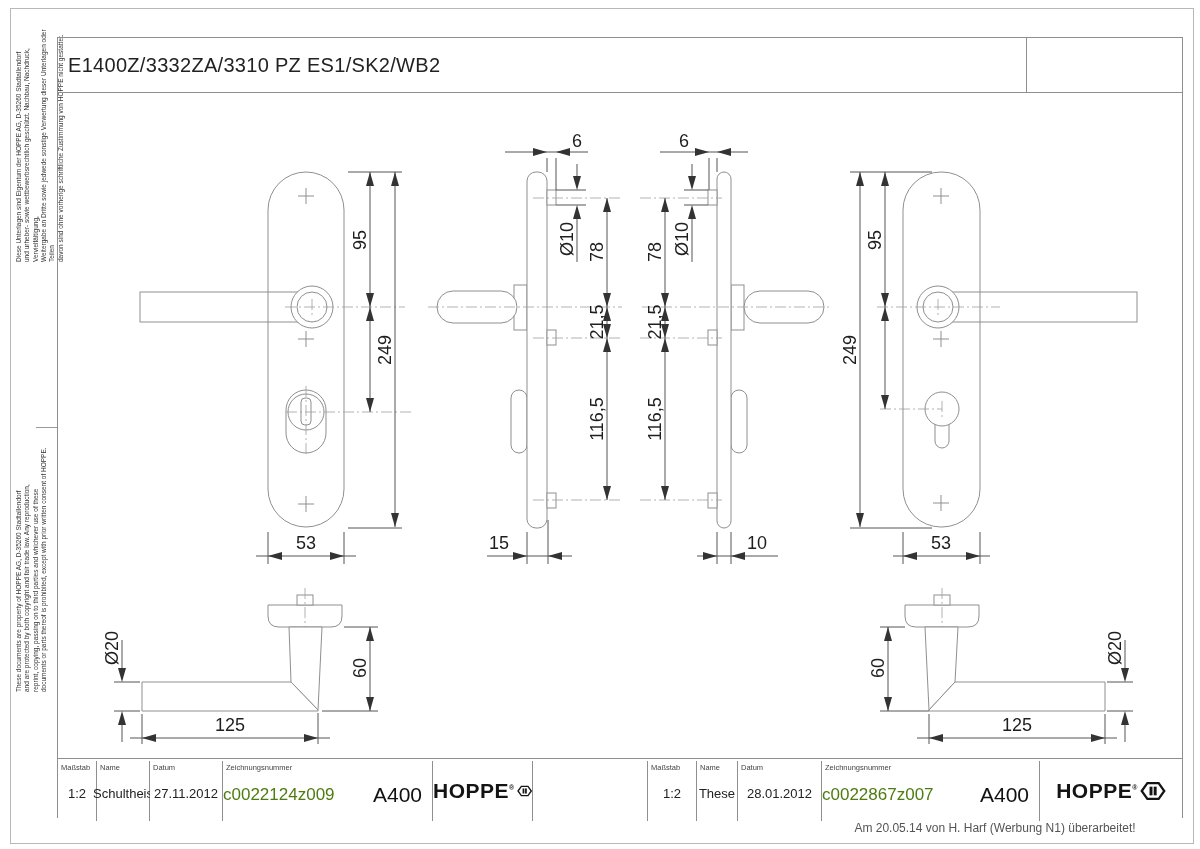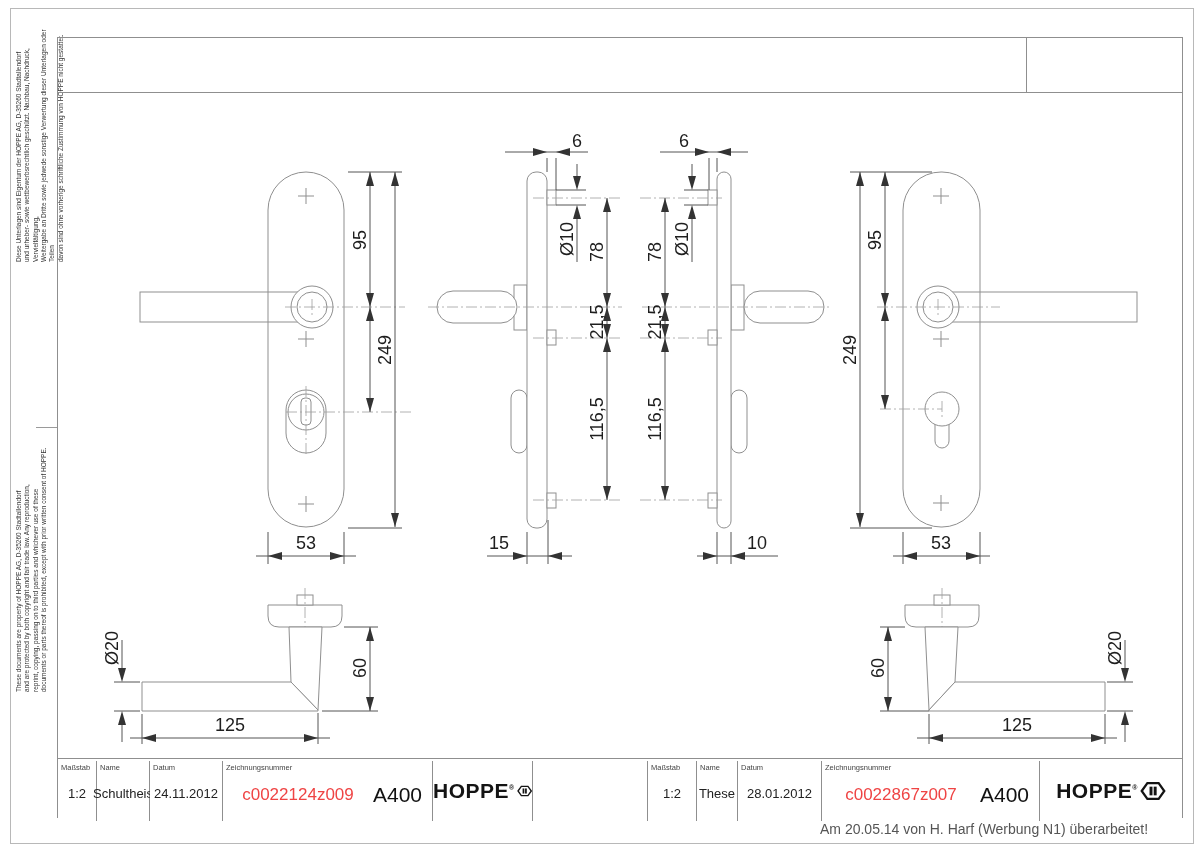--- a/index.html
+++ b/index.html
@@ -16,26 +16,26 @@
   .note-de { left:15px; top:262px; width:236px; }
   .note-en { left:15px; top:692px; width:268px; }
   .tickline { left:36px; top:427px; width:21px; height:1px; background:#9a9a9a; }
   .bottomrow { left:58px; top:758px; width:1124px; height:60px; border-top:1px solid #8f8f8f; }
   .cell { position:absolute; top:2px; height:60px; border-right:1px solid #8f8f8f; box-sizing:border-box;
           display:flex; flex-direction:column; background:#fff; }
   .cell.last { border-right:none; }
   .lbl { font-size:7.5px; color:#444; padding:2px 0 0 3px; white-space:nowrap; }
   .val { flex:1; display:flex; align-items:center; justify-content:center; font-size:13px; color:#222; padding-bottom:6px; }
   .zrow { flex:1; display:flex; align-items:center; padding-bottom:4px; }
-  .zval { flex:1; text-align:center; font-size:17px; color:#ef4444; }
+  .zval { flex:1; text-align:left; font-size:17px; color:#4d7c0f; }
   .zcode { font-size:21px; color:#111; padding-right:10px; }
   .hoppe-wrap { flex:1; display:flex; align-items:center; justify-content:center; gap:2px; }
   .hoppe-text { font-weight:700; font-size:21px; letter-spacing:.5px; color:#141414; white-space:nowrap; }
   .reg { font-size:7px; vertical-align:super; }
-  .footer-note { left:820px; top:821px; width:350px; text-align:left; font-size:14px; color:#555; }
+  .footer-note { left:820px; top:821px; width:350px; text-align:center; font-size:12px; color:#555; }
   svg.drawing { left:0; top:0; }
   .geo  { stroke:#8f8f8f; fill:none; stroke-width:1; }
   .geow { stroke:#8f8f8f; fill:#fff; stroke-width:1; }
   .dim  { stroke:#555; fill:none; stroke-width:1; }
   .cl   { stroke:#9e9e9e; fill:none; stroke-width:.8; stroke-dasharray:11 3 2 3; }
   .arw  { fill:#333; stroke:none; }
   .dtxt { font-family:"Liberation Sans",sans-serif; font-size:18px; fill:#1e1e1e; }
 </style>
 </head>
 <body>
@@ -50,20 +50,21 @@
 davon sind ohne vorherige schriftliche Zustimmung von HOPPE nicht gestattet.</div>
   <div class="abs note note-en">These documents are property of HOPPE AG, D-35260 Stadtallendorf
 and are protected by both copyright and fair trade law. Any reproduction,
 reprint, copying, passing on to third parties and whichever use of these
 documents or parts thereof is prohibited, except with prior written consent of HOPPE.</div>
   <div class="abs tickline"></div>
 
   <div class="abs frame"></div>
 
   <div class="abs titlebar">
+    <span class="title">E1400Z/3332ZA/3310 PZ ES1/SK2/WB2</span>
     <span class="tb-divider"></span>
   </div>
 
   <svg class="abs drawing" width="1200" height="849" viewBox="0 0 1200 849">
 
     <g>
       <rect class="geow" x="140" y="292" width="176" height="30"></rect>
       <circle class="geow" cx="312" cy="307" r="21"></circle>
       <rect class="geow" x="268" y="172" width="76" height="355" rx="38" fill-opacity="0"></rect>
       <circle class="geow" cx="312" cy="307" r="15"></circle>
@@ -233,21 +234,21 @@
     <div class="cell" style="left:0;width:39px">
       <div class="lbl">Maßstab</div>
       <div class="val">1:2</div>
     </div>
     <div class="cell" style="left:39px;width:53px">
       <div class="lbl">Name</div>
       <div class="val">Schultheis</div>
     </div>
     <div class="cell" style="left:92px;width:73px">
       <div class="lbl">Datum</div>
-      <div class="val">24.11.2012</div>
+      <div class="val">27.11.2012</div>
     </div>
     <div class="cell" style="left:165px;width:210px">
       <div class="lbl">Zeichnungsnummer</div>
       <div class="zrow">
         <div class="zval">c0022124z009</div>
         <div class="zcode">A400</div>
       </div>
     </div>
     <div class="cell" style="left:375px;width:100px">
       <div class="hoppe-wrap">

